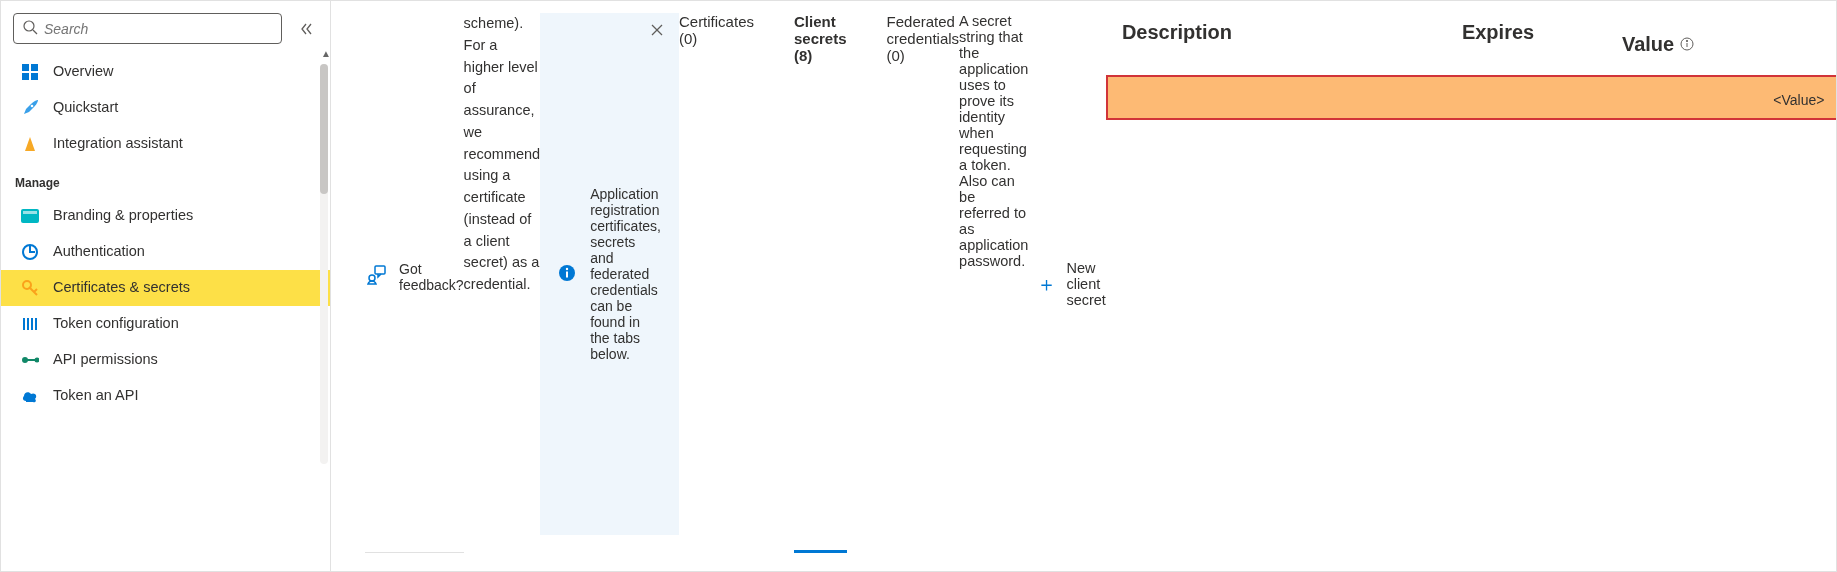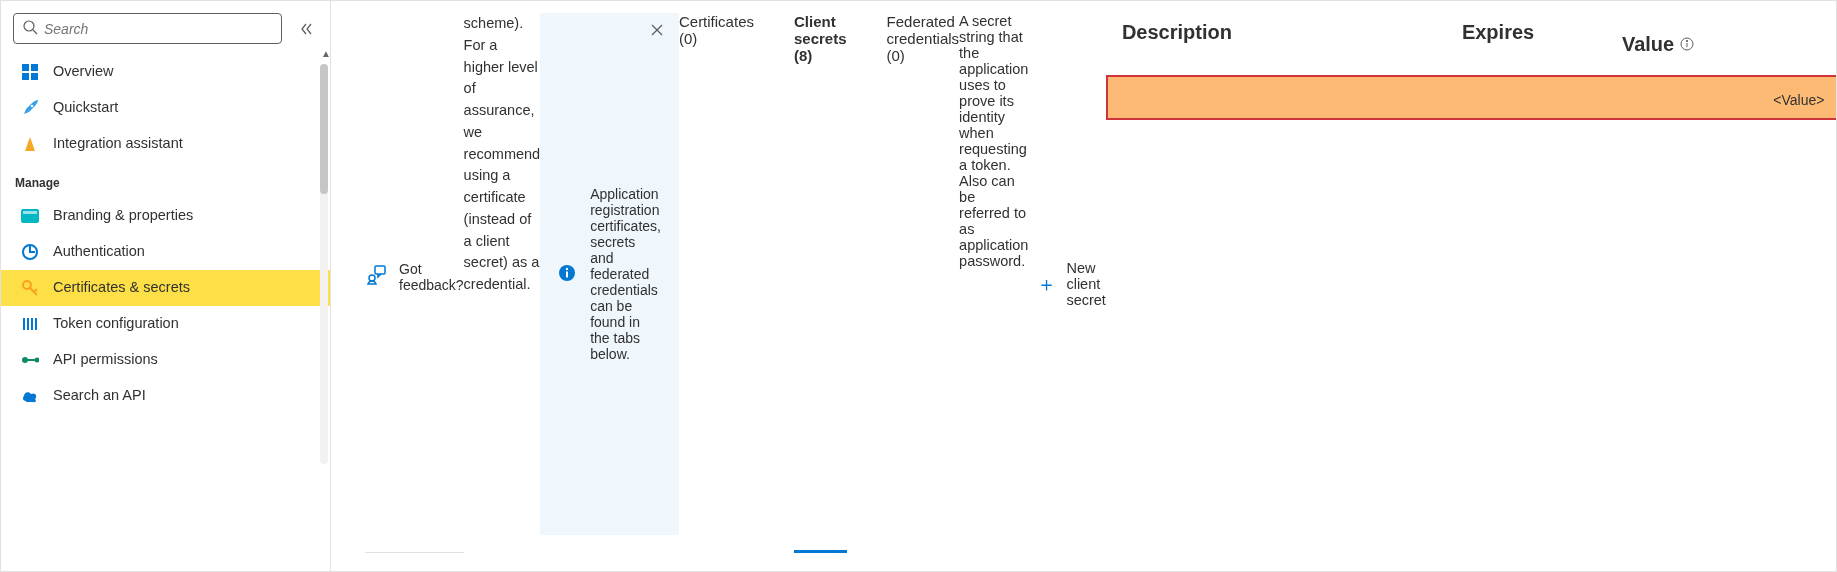--- a/index.html
+++ b/index.html
@@ -155,21 +155,21 @@
           </svg>
       </span>
       <span>API permissions</span>
     </div>
     <div class="nav-item">
       <span class="ico">
         <svg width="18" height="14" viewBox="0 0 18 14">
             <path d="M5 12 C 2 12 1 9 3 7 C 3 3 8 2 10 5 C 14 3 17 7 14 10 C 16 12 14 14 12 13 L5 13 Z" fill="#0078d4"></path>
           </svg>
       </span>
-      <span>Search an API</span>
+      <span>Token an API</span>
     </div>
   </div>
 </div>
 
 <div class="main">
   <div class="feedback-row">
     <span>
       <svg width="22" height="22" viewBox="0 0 22 22" fill="none" stroke="#0078d4" stroke-width="1.5">
           <circle cx="7" cy="14" r="3"></circle>
           <path d="M7 17 C 4 17 3 20 3 20 L11 20 C 11 20 10 17 7 17"></path>

